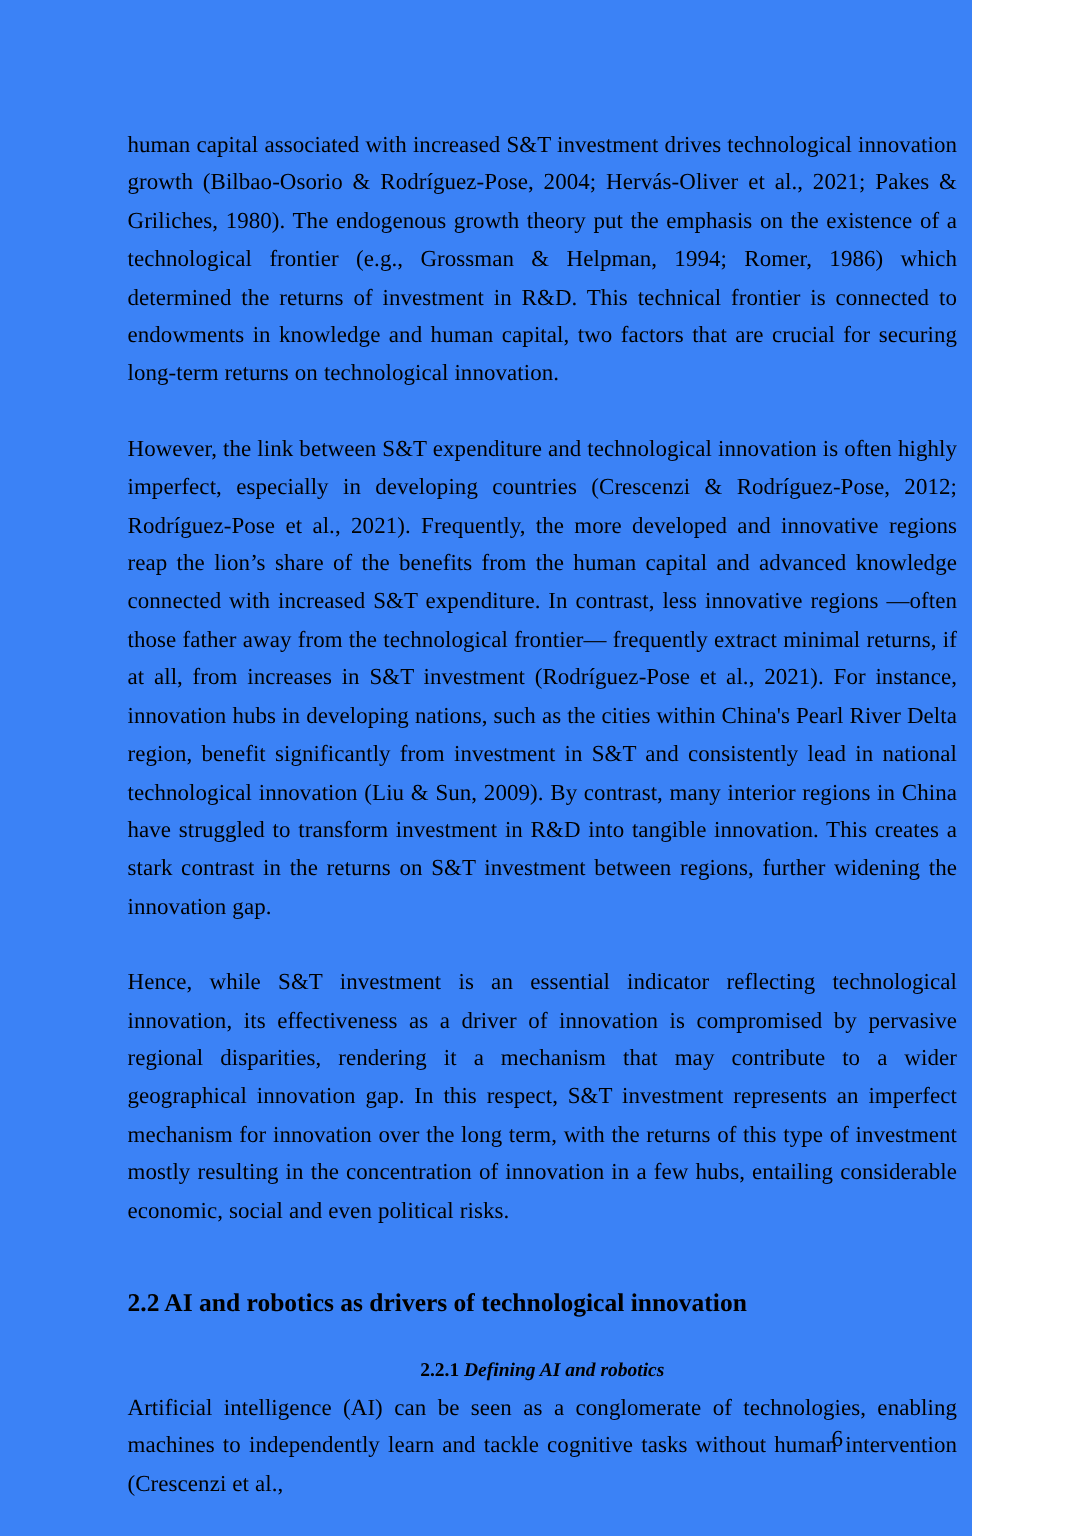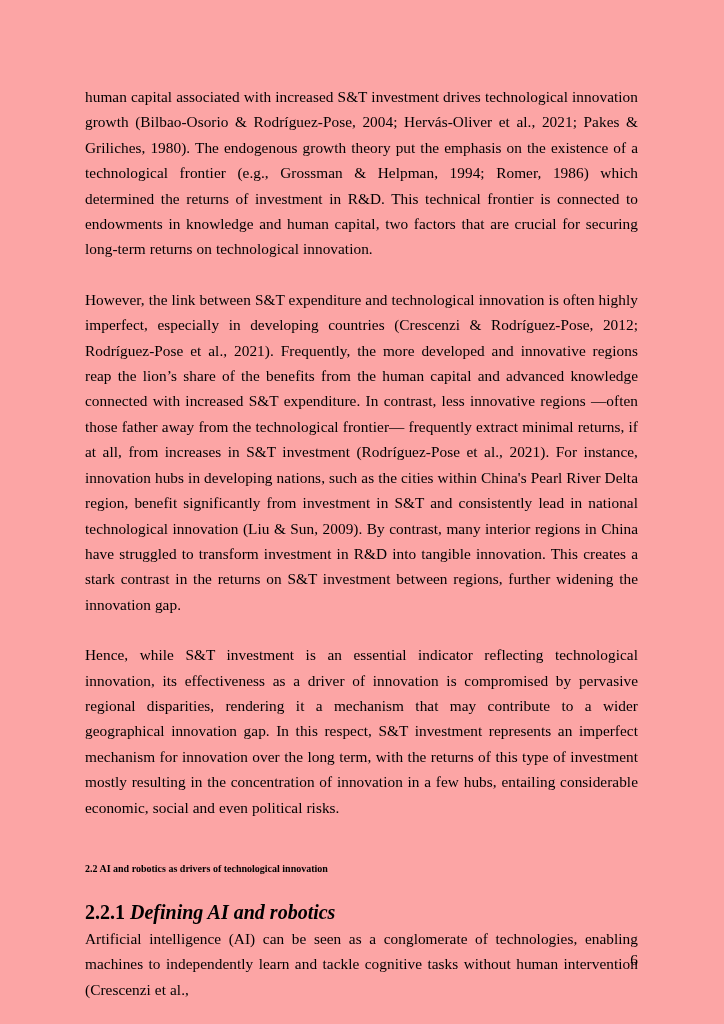--- a/index.html
+++ b/index.html
@@ -6,23 +6,23 @@
     margin: 0;
     padding: 0;
     background: #ffffff;
   }
   body {
     font-family: "Liberation Serif", "DejaVu Serif", serif;
     color: #000000;
   }
   .page {
     position: relative;
-    width: 724px;
+    width: 648px;
     height: 1024px;
-    background: #fca5a5;
+    background: #3b82f6;
     box-sizing: border-box;
     overflow: hidden;
   }
   .content {
     position: absolute;
     left: 85px;
     top: 84px;
     width: 553px;
   }
   p.body-text {
@@ -36,31 +36,31 @@
     -webkit-font-smoothing: antialiased;
   }
   p.body-text:last-child {
     margin-bottom: 0;
   }
   .heading-block {
     margin: 36px 0 0 0;
   }
   h2.heading-2 {
     margin: 0;
-    font-size: 10px;
+    font-size: 17px;
     line-height: 25.4px;
     font-weight: bold;
     text-align: left;
   }
   h3.heading-3 {
     margin: 19px 0 0 0;
-    font-size: 20px;
+    font-size: 13px;
     line-height: 25.4px;
     font-weight: bold;
-    text-align: left;
+    text-align: center;
   }
   h3.heading-3 .num {
     font-style: normal;
   }
   h3.heading-3 .title {
     font-style: italic;
   }
   .after-heading {
     margin-top: 37px;
   }

